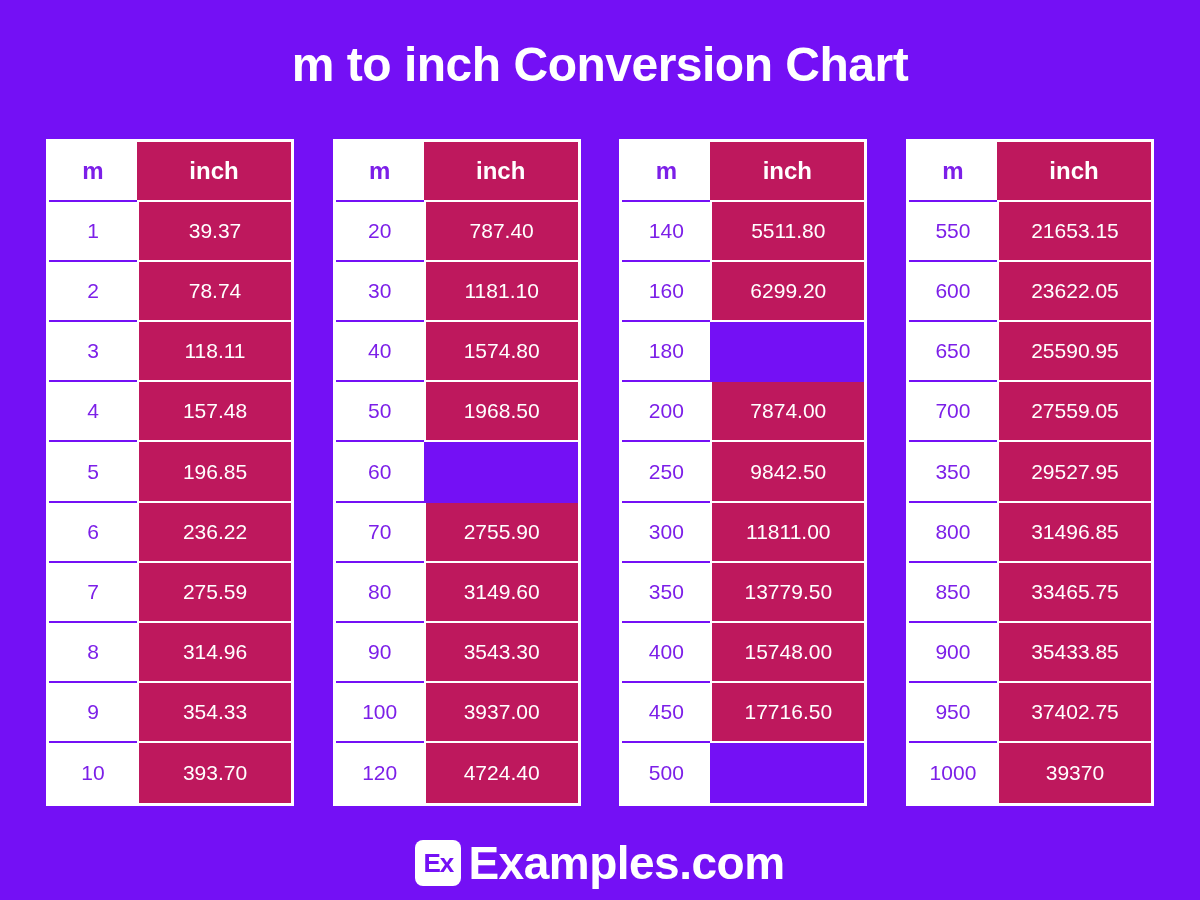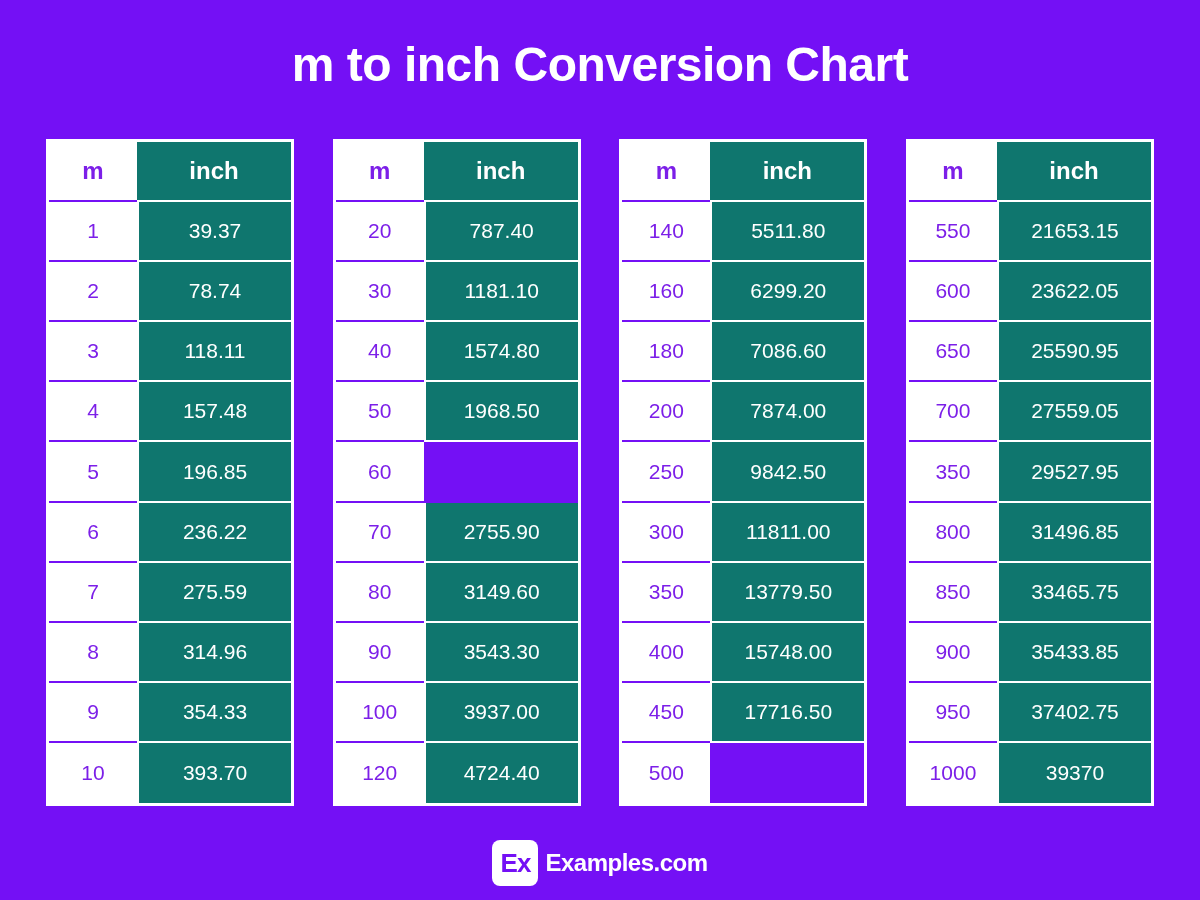--- a/index.html
+++ b/index.html
@@ -79,21 +79,21 @@
   .cell-m {
     width: 88px;
     background: #FFFFFF;
     color: #7C1FE8;
     border-bottom: 2px solid #7410F5;
     font-size: 21px;
   }
 
   .cell-inch {
     flex: 1;
-    background: #0f766e;
+    background: #be185d;
     color: #FFFFFF;
     border-bottom: 2px solid #FFFFFF;
     border-left: 2px solid #FFFFFF;
     font-size: 21px;
     text-align: center;
   }
 
   .row:last-child .cell-m,
   .row:last-child .cell-inch {
     border-bottom: none;
@@ -134,21 +134,21 @@
     justify-content: center;
     color: #7410F5;
     font-size: 26px;
     font-weight: bold;
     line-height: 1;
     letter-spacing: -1px;
   }
 
   .logo-text {
     color: #FFFFFF;
-    font-size: 24px;
+    font-size: 46px;
     font-weight: bold;
     letter-spacing: -0.5px;
     line-height: 1;
   }
 </style>
 </head>
 <body>
 
 <div class="page">
 
@@ -256,21 +256,20 @@
         <div class="row">
           <div class="cell cell-m">140</div>
           <div class="cell cell-inch">5511.80</div>
         </div>
         <div class="row">
           <div class="cell cell-m">160</div>
           <div class="cell cell-inch">6299.20</div>
         </div>
         <div class="row">
           <div class="cell cell-m">180</div>
-          <div class="cell cell-inch">7086.60</div>
         </div>
         <div class="row">
           <div class="cell cell-m">200</div>
           <div class="cell cell-inch">7874.00</div>
         </div>
         <div class="row">
           <div class="cell cell-m">250</div>
           <div class="cell cell-inch">9842.50</div>
         </div>
         <div class="row">

